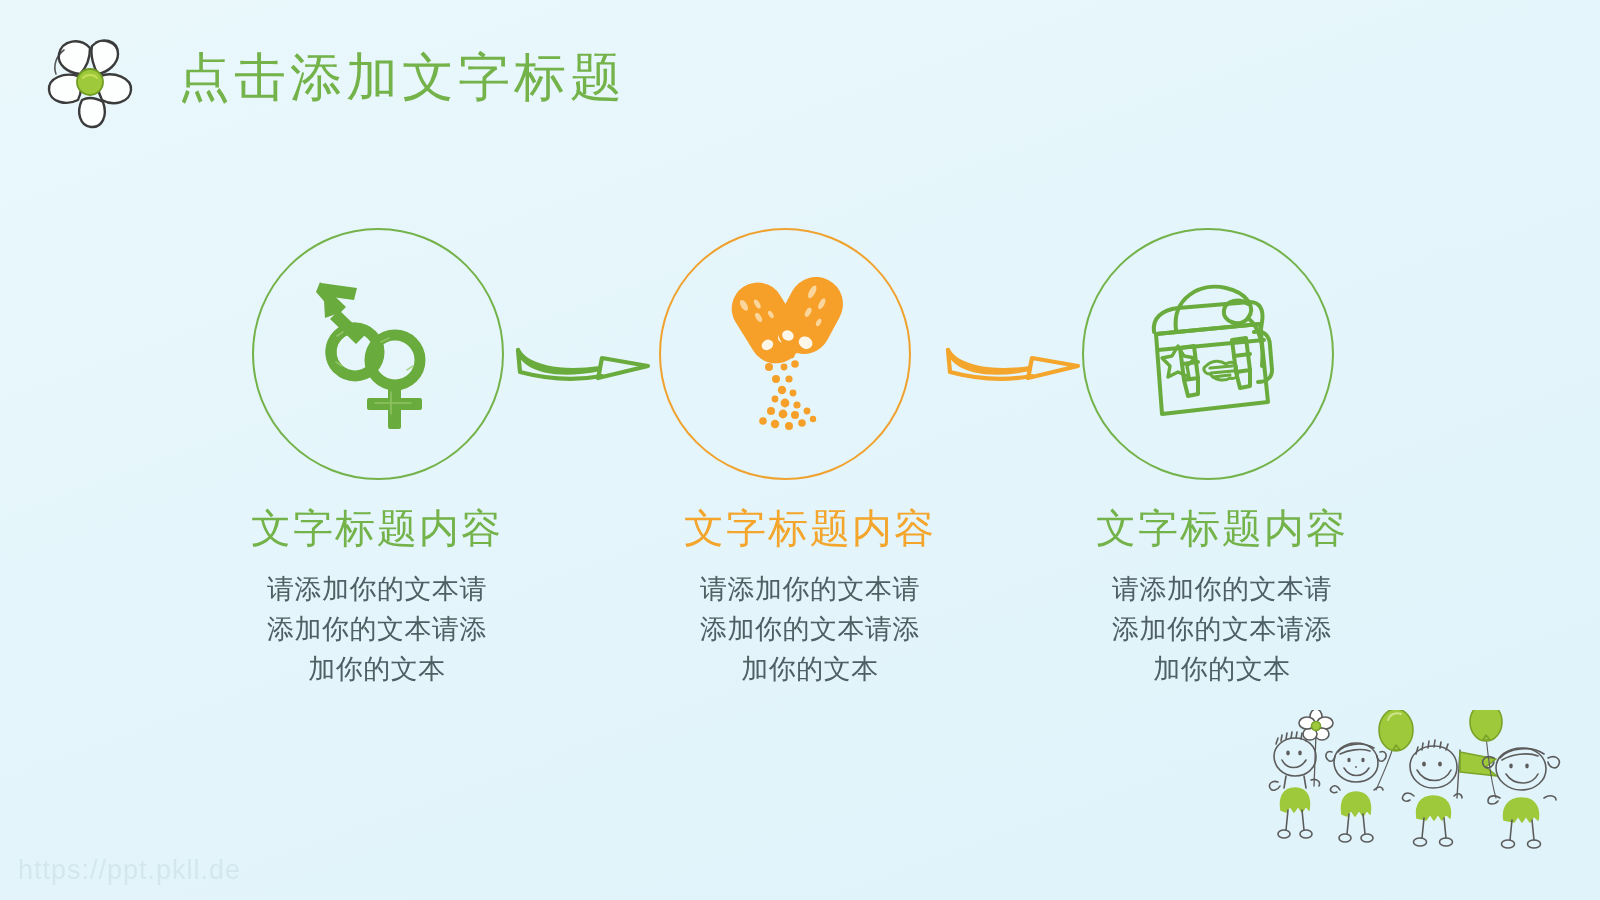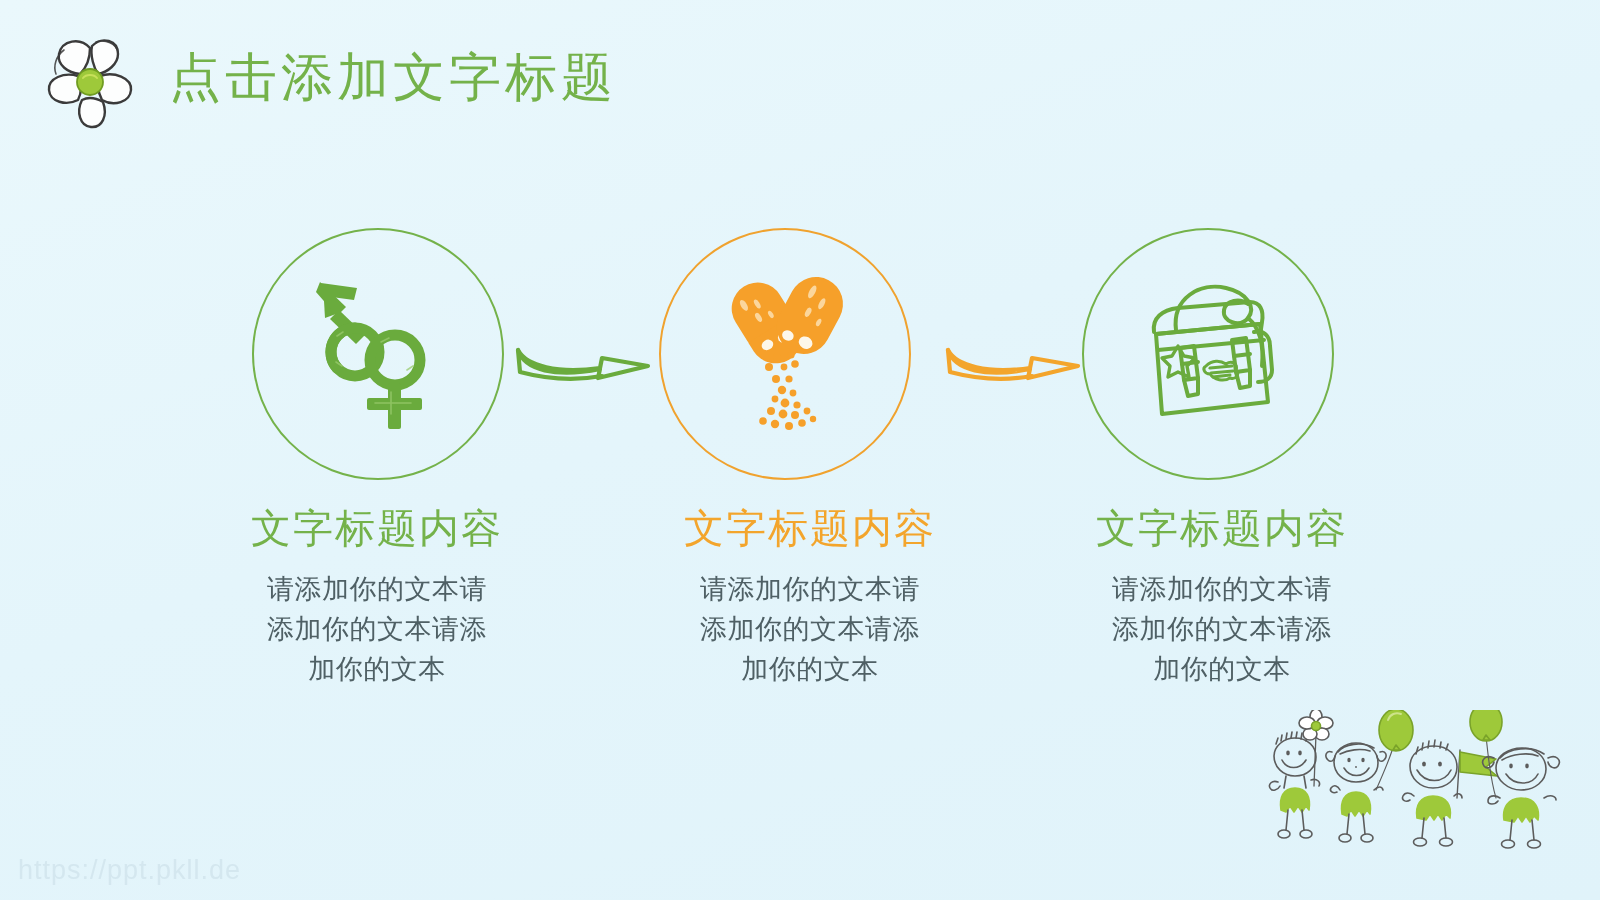--- a/index.html
+++ b/index.html
@@ -21,21 +21,21 @@
     overflow: hidden;
   }
 
   
   .title-row {
     position: absolute;
     left: 38px;
     top: 30px;
     display: flex;
     align-items: center;
-    gap: 23px;
+    gap: 32px;
   }
   .flower-logo {
     width: 108px;
     height: 102px;
     flex: 0 0 auto;
   }
   .slide-title {
     font-size: 52px;
     line-height: 1;
     color: #74b24a;

